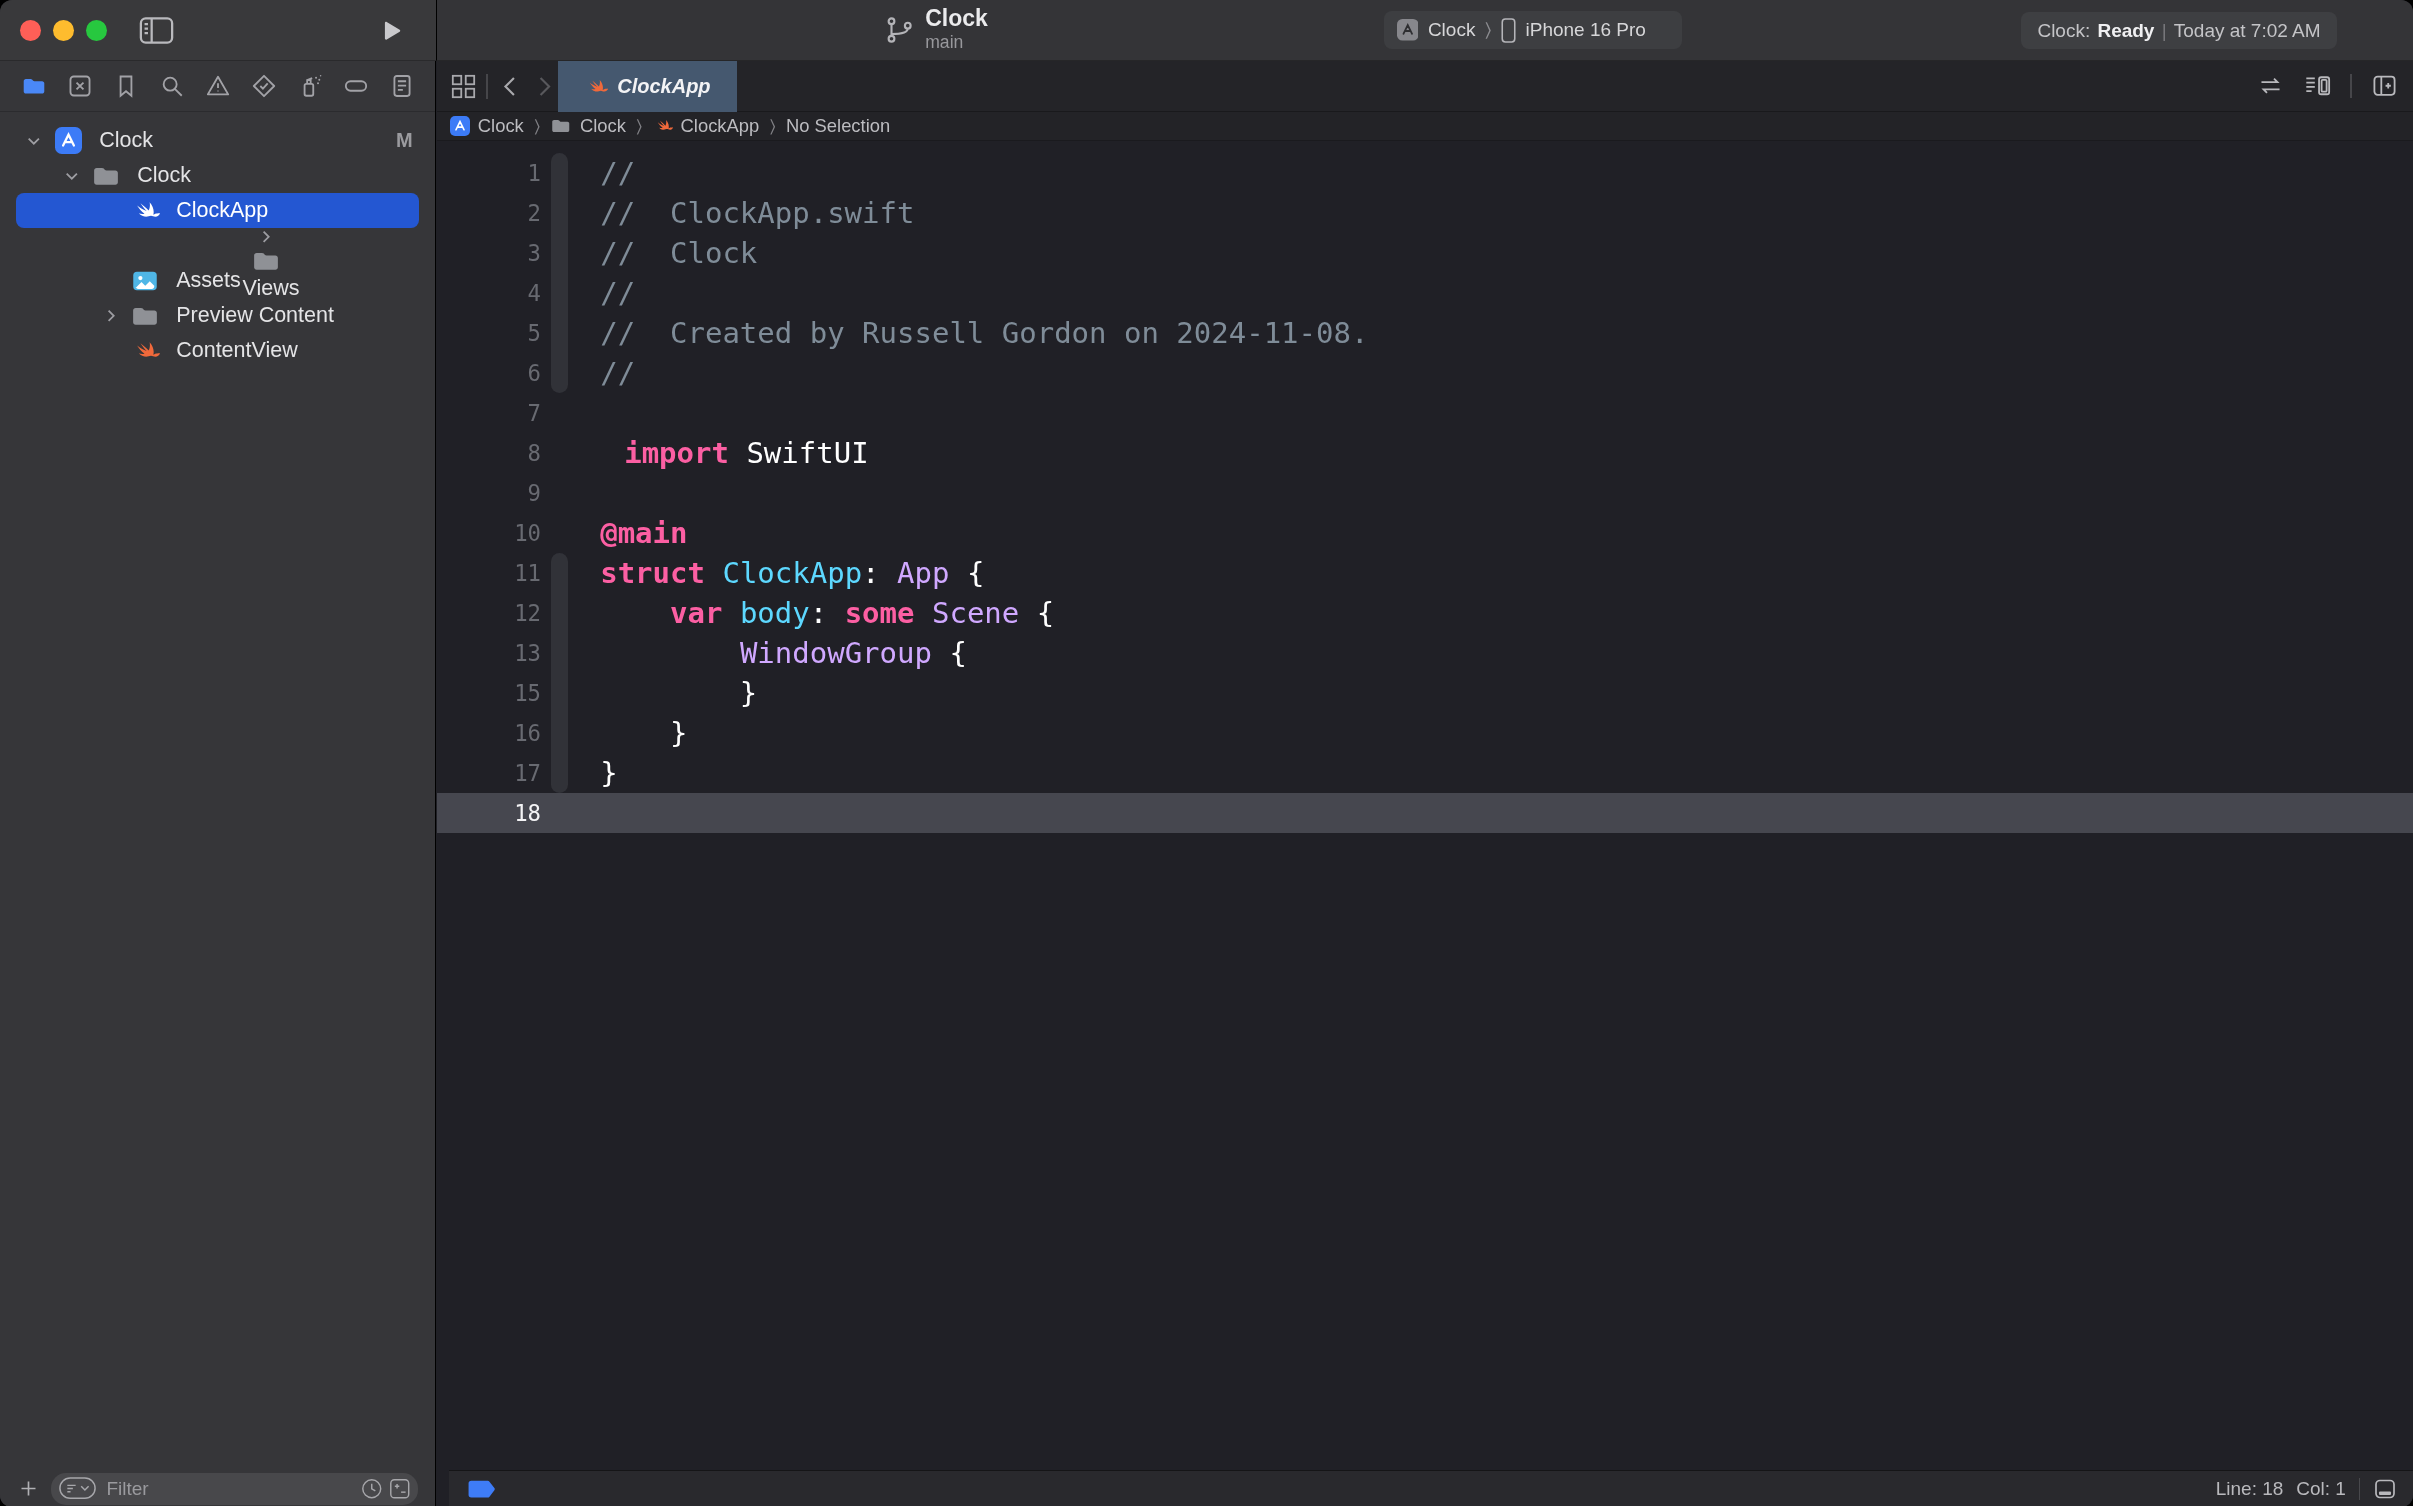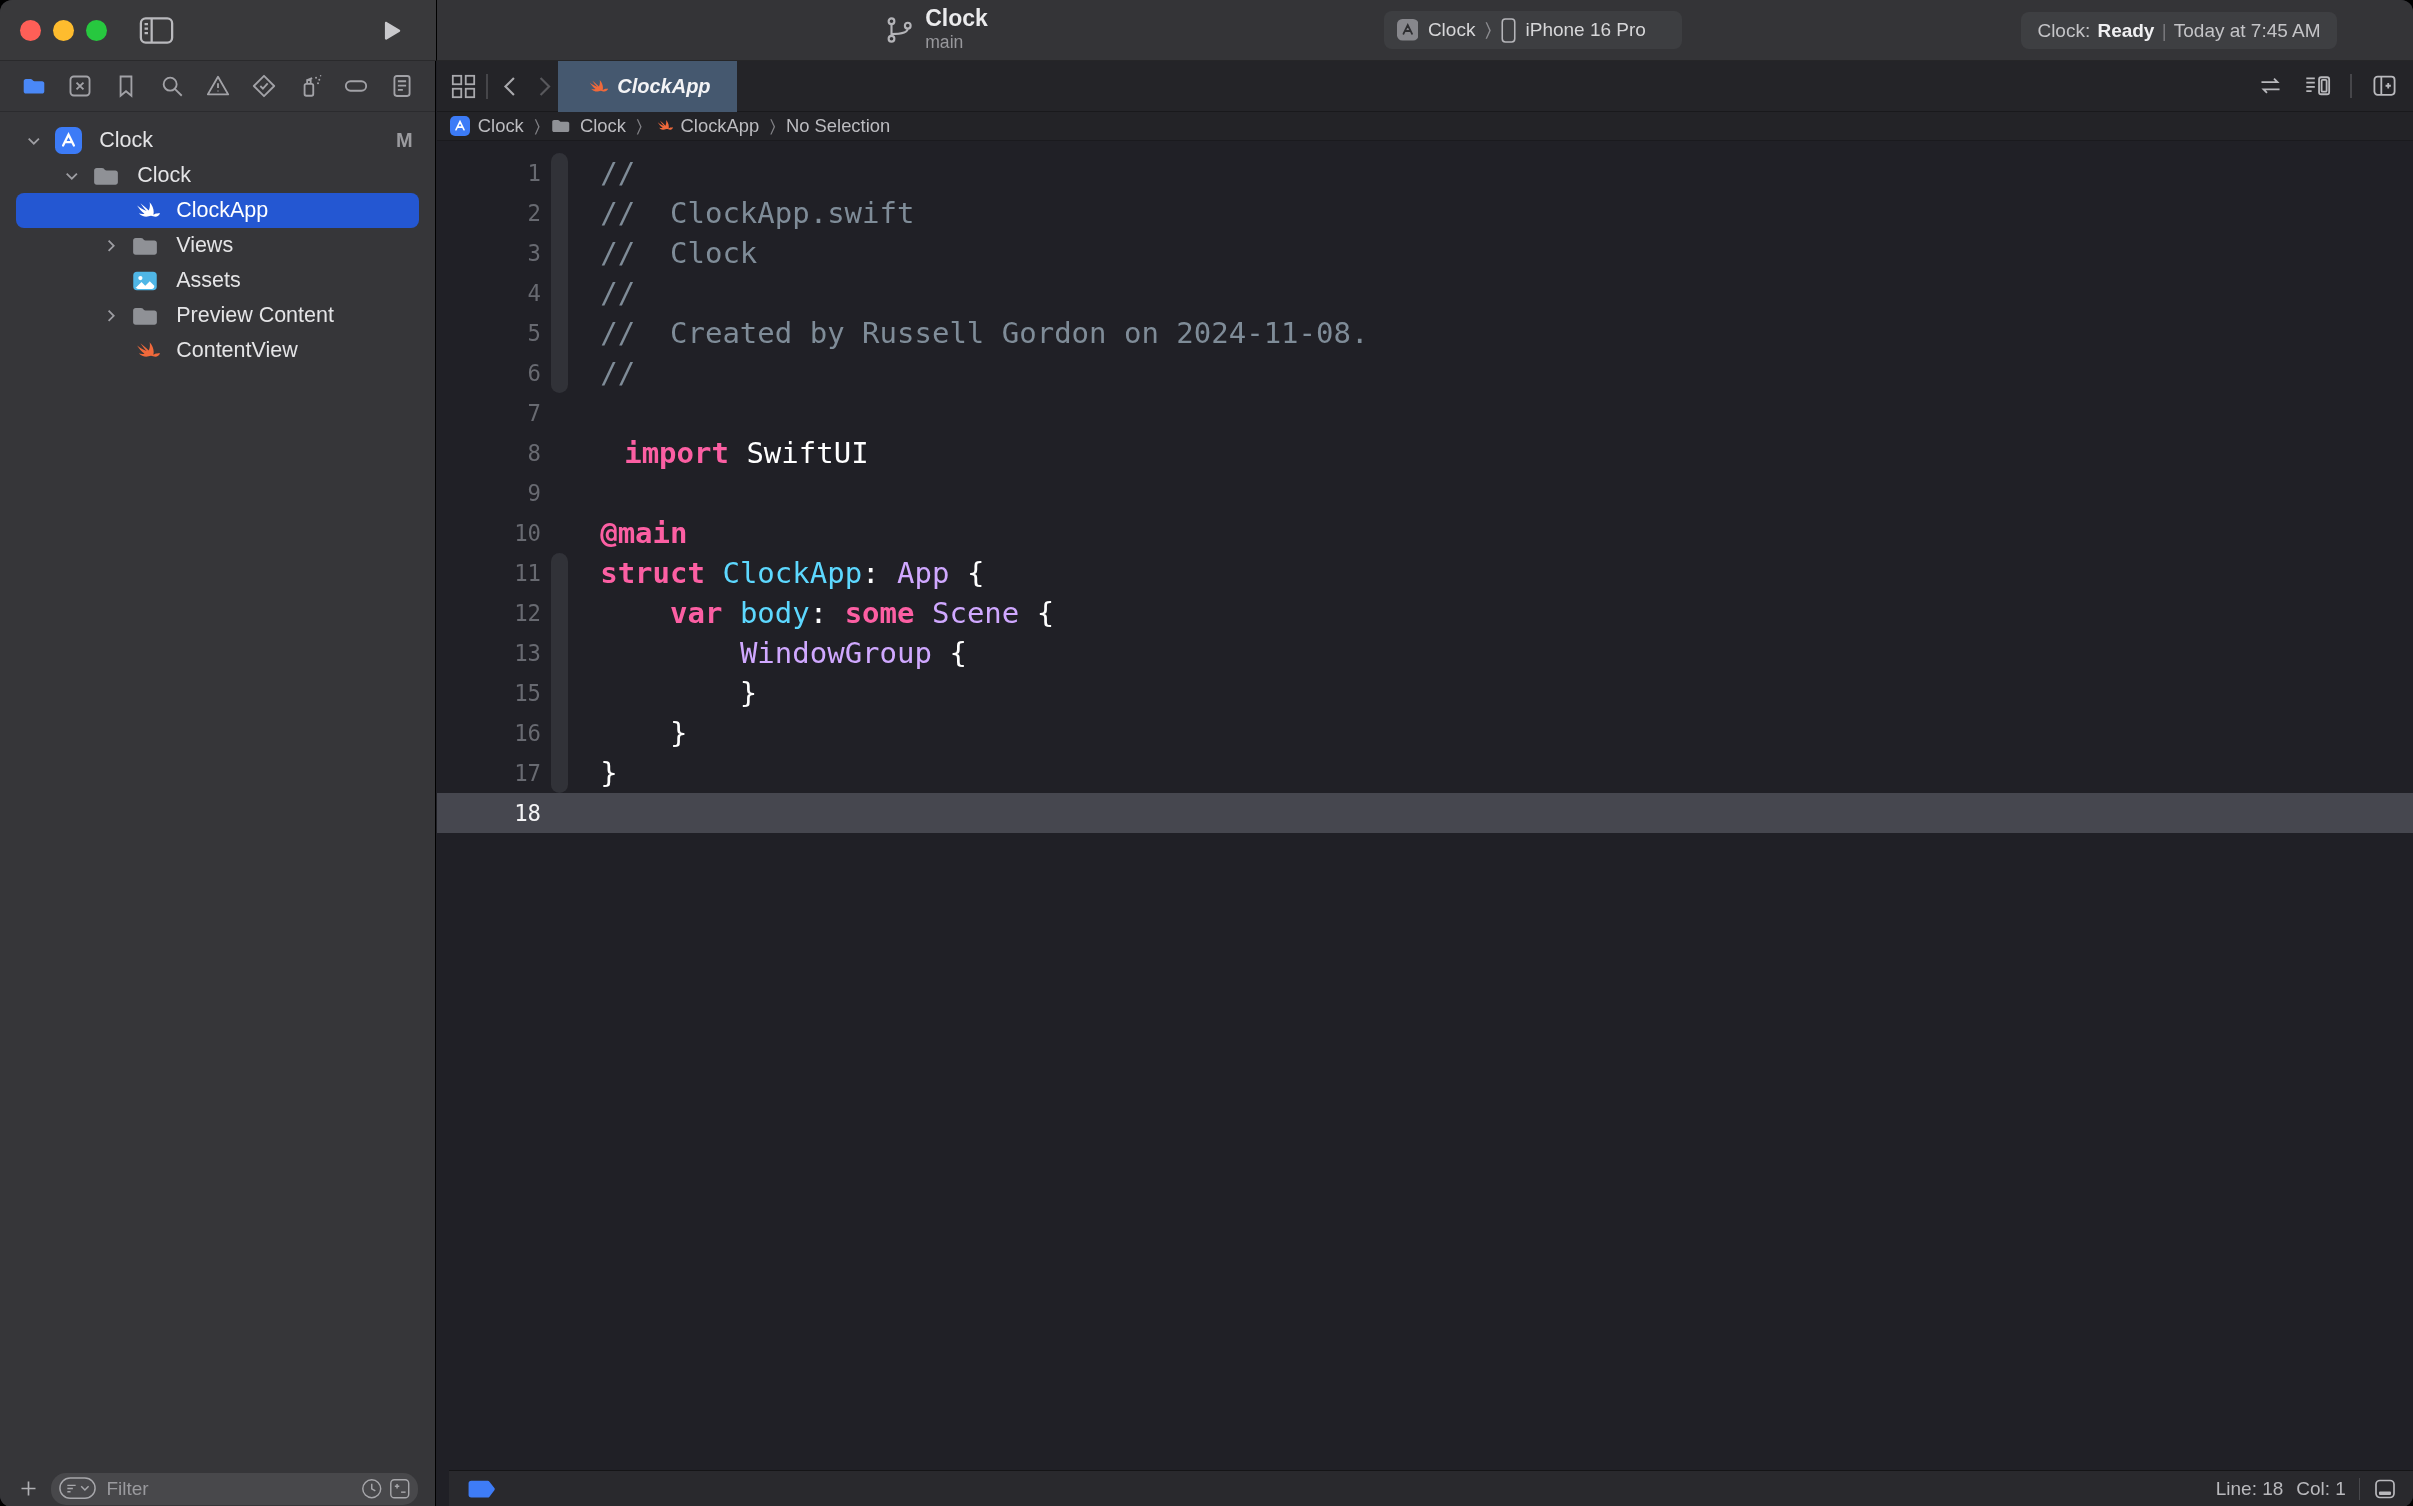--- a/index.html
+++ b/index.html
@@ -144,21 +144,21 @@
             <rect x="1" y="1" width="12" height="22" rx="3"></rect>
             </svg>
         </span>
         <span>iPhone 16 Pro</span>
       </div>
 
       <div class="status-pill">
         <span>Clock:</span>
         <span class="st-ready">Ready</span>
         <span class="st-div">|</span>
-        <span>Today at 7:45 AM</span>
+        <span>Today at 7:02 AM</span>
       </div>
 
     </div>
   </div>
 
   <aside class="sidebar">
     <div class="navbar" id="navbar">
         <span class="nav-ic sel">
           <svg width="26" height="26" viewBox="0 0 24 24">
             <path fill="currentColor" d="M2.5 7.5c0-1.1.9-2 2-2h4.3c.53 0 1.04.21 1.41.59l.8.82c.37.38.88.59 1.41.59H19.5c1.1 0 2 .9 2 2v7.5c0 1.1-.9 2-2 2h-15c-1.1 0-2-.9-2-2v-9.5z"></path>
@@ -247,21 +247,21 @@
         </div>
         <div class="trow selected" style="padding-left: 80px;">
           <span class="disc"></span>
           <span class="ticon">
             <svg width="30" height="30" viewBox="0 0 24 24">
               <path fill="#ffffff" d="M18.7 14.9c.8-3.2-.3-7.1-3-10 .5 2.5.2 4.9-.8 6.7-1.9-2-4.4-4.1-6.5-5.8 1.4 2.3 3 4.4 4.9 6.1-2.6-.9-5.2-2.4-7.6-4.4 1.5 2.6 3.5 4.8 5.9 6.6-1.4.4-2.9.3-4.4-.4 1 1.3 2.5 2.3 4.4 2.7 2.3.5 3.7-.7 5.2-.7 1.2 0 2 .8 3.5.8 1.9 0 3.4-1.3 3.9-3.1-.9.6-2 .3-3.5.5z"></path>
             </svg>
           </span>
           <span class="tlabel">ClockApp</span>
         </div>
-        <div class="trow" style="padding-left: 96px;">
+        <div class="trow" style="padding-left: 96px; flex-direction: column;">
           <span class="disc">
             <svg width="17.6" height="17.6" viewBox="0 0 24 24" fill="none" stroke="currentColor" stroke-width="2.4">
               <path d="M9 5l7 7-7 7"></path>
             </svg>
           </span>
           <span class="ticon">
             <svg width="30" height="30" viewBox="0 0 24 24">
               <path fill="#8F9196" d="M2.5 7.5c0-1.1.9-2 2-2h4.3c.53 0 1.04.21 1.41.59l.8.82c.37.38.88.59 1.41.59H19.5c1.1 0 2 .9 2 2v7.5c0 1.1-.9 2-2 2h-15c-1.1 0-2-.9-2-2v-9.5z"></path>
             </svg>
           </span>

